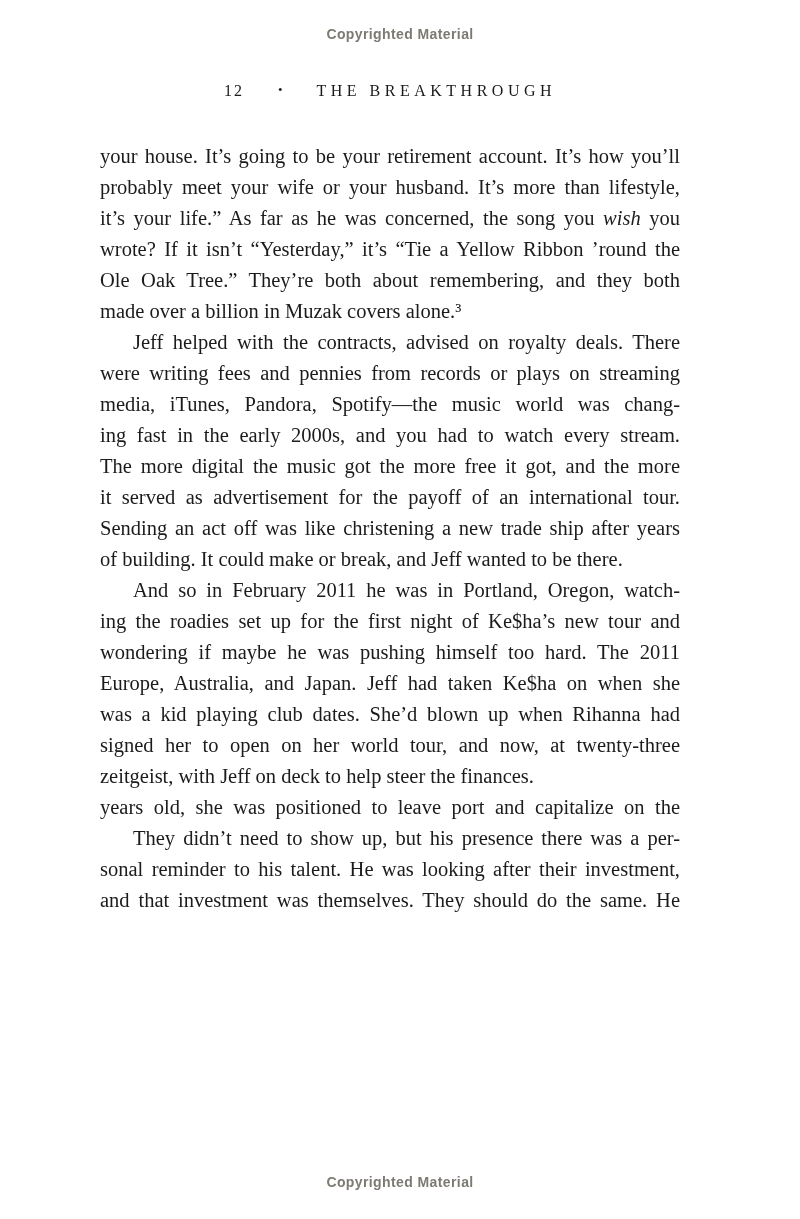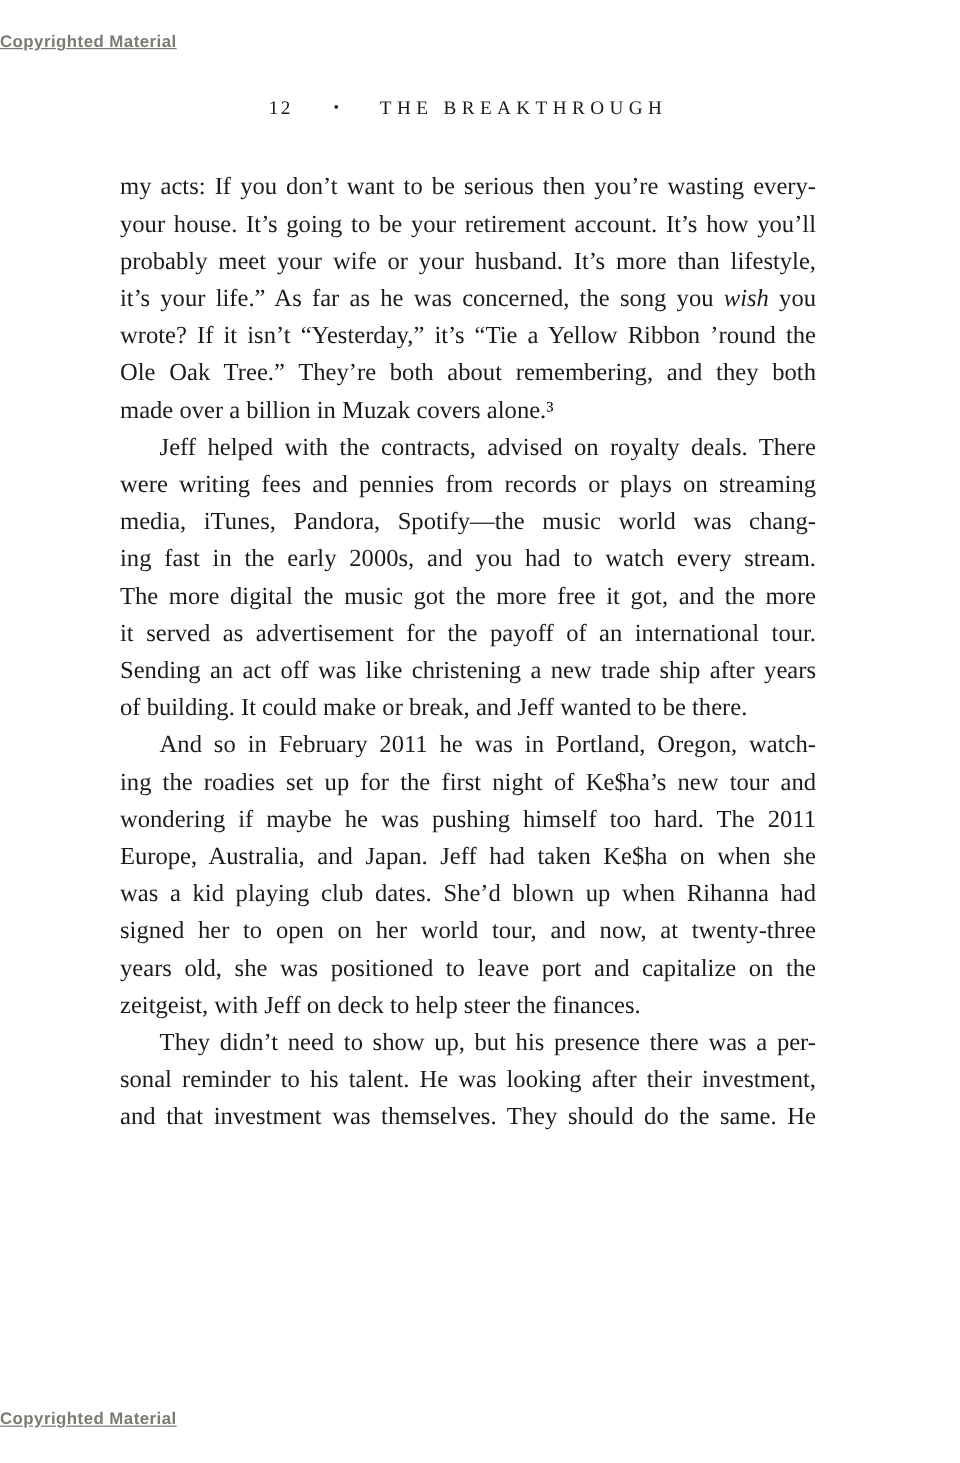--- a/index.html
+++ b/index.html
@@ -12,26 +12,26 @@
     width: 800px;
     height: 1219px;
     background: #ffffff;
     overflow: hidden;
     font-family: "Liberation Serif", serif;
   }
   .notice {
     position: absolute;
     left: 0;
     width: 800px;
+    text-align: center;
     font-family: "Liberation Sans", sans-serif;
     font-size: 14px;
     font-weight: 700;
     letter-spacing: 0.4px;
     color: #7d7a74;
-    text-decoration: underline;
   }
   .notice.top { top: 26px; }
   .notice.bottom { top: 1174px; }
   .running-header {
     position: absolute;
     top: 82px;
     left: 0;
     width: 780px; 
     display: flex;
     justify-content: center;
@@ -79,21 +79,20 @@
   <div class="notice top">Copyrighted Material</div>
 
   <div class="running-header">
     <span class="pagenum">12</span>
     <span class="sep">•</span>
     <span class="title">THE BREAKTHROUGH</span>
   </div>
 
   <div class="body-text">
       <div class="para">
-        <div class="line"><span>my acts: If you don’t want to be serious then you’re wasting every-</span></div>
         <div class="line"><span>your house. It’s going to be your retirement account. It’s how you’ll</span></div>
         <div class="line"><span>probably meet your wife or your husband. It’s more than lifestyle,</span></div>
         <div class="line"><span>it’s your life.” As far as he was concerned, the song you </span><i>wish</i><span> you</span></div>
         <div class="line"><span>wrote? If it isn’t “Yesterday,” it’s “Tie a Yellow Ribbon ’round the</span></div>
         <div class="line"><span>Ole Oak Tree.” They’re both about remembering, and they both</span></div>
         <div class="line final"><span>made over a billion in Muzak covers alone.³</span></div>
       </div>
       <div class="para">
         <div class="line indent"><span>Jeff helped with the contracts, advised on royalty deals. There</span></div>
         <div class="line"><span>were writing fees and pennies from records or plays on streaming</span></div>
@@ -104,22 +103,22 @@
         <div class="line"><span>Sending an act off was like christening a new trade ship after years</span></div>
         <div class="line final"><span>of building. It could make or break, and Jeff wanted to be there.</span></div>
       </div>
       <div class="para">
         <div class="line indent"><span>And so in February 2011 he was in Portland, Oregon, watch-</span></div>
         <div class="line"><span>ing the roadies set up for the first night of Ke$ha’s new tour and</span></div>
         <div class="line"><span>wondering if maybe he was pushing himself too hard. The 2011</span></div>
         <div class="line"><span>Europe, Australia, and Japan. Jeff had taken Ke$ha on when she</span></div>
         <div class="line"><span>was a kid playing club dates. She’d blown up when Rihanna had</span></div>
         <div class="line"><span>signed her to open on her world tour, and now, at twenty-three</span></div>
+        <div class="line final"><span>zeitgeist, with Jeff on deck to help steer the finances.</span></div>
         <div class="line"><span>years old, she was positioned to leave port and capitalize on the</span></div>
-        <div class="line final"><span>zeitgeist, with Jeff on deck to help steer the finances.</span></div>
       </div>
       <div class="para">
         <div class="line indent"><span>They didn’t need to show up, but his presence there was a per-</span></div>
         <div class="line"><span>sonal reminder to his talent. He was looking after their investment,</span></div>
         <div class="line"><span>and that investment was themselves. They should do the same. He</span></div>
       </div>
     </div>
 
   <div class="notice bottom">Copyrighted Material</div>
 

